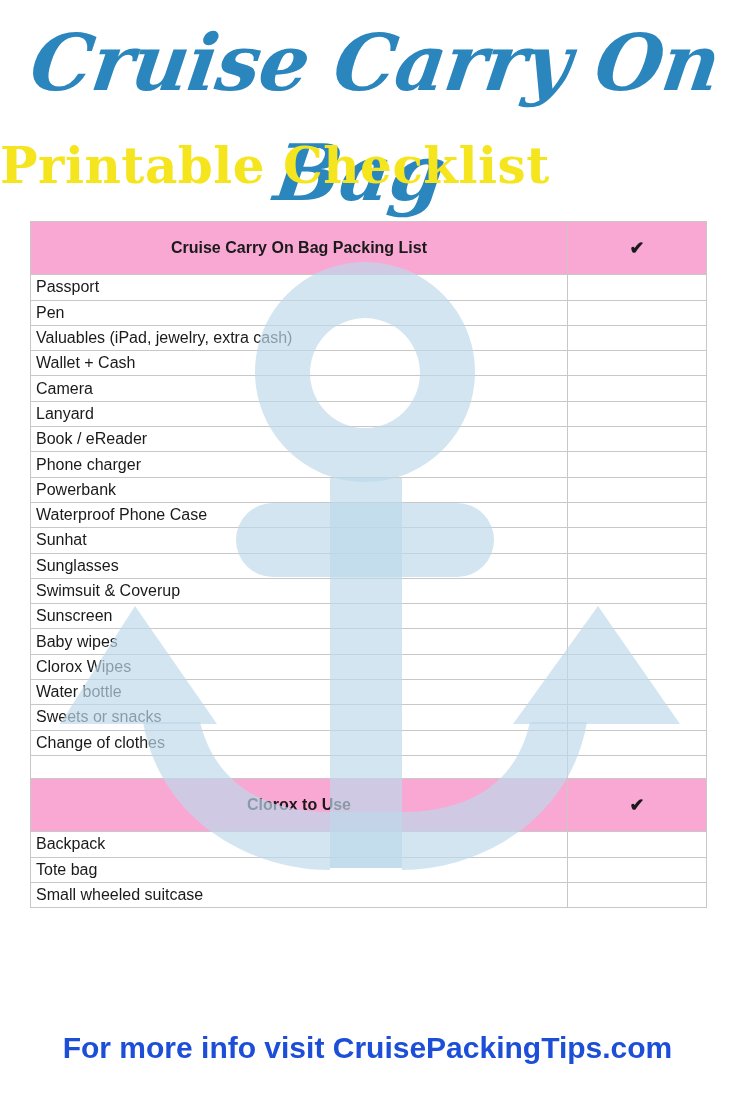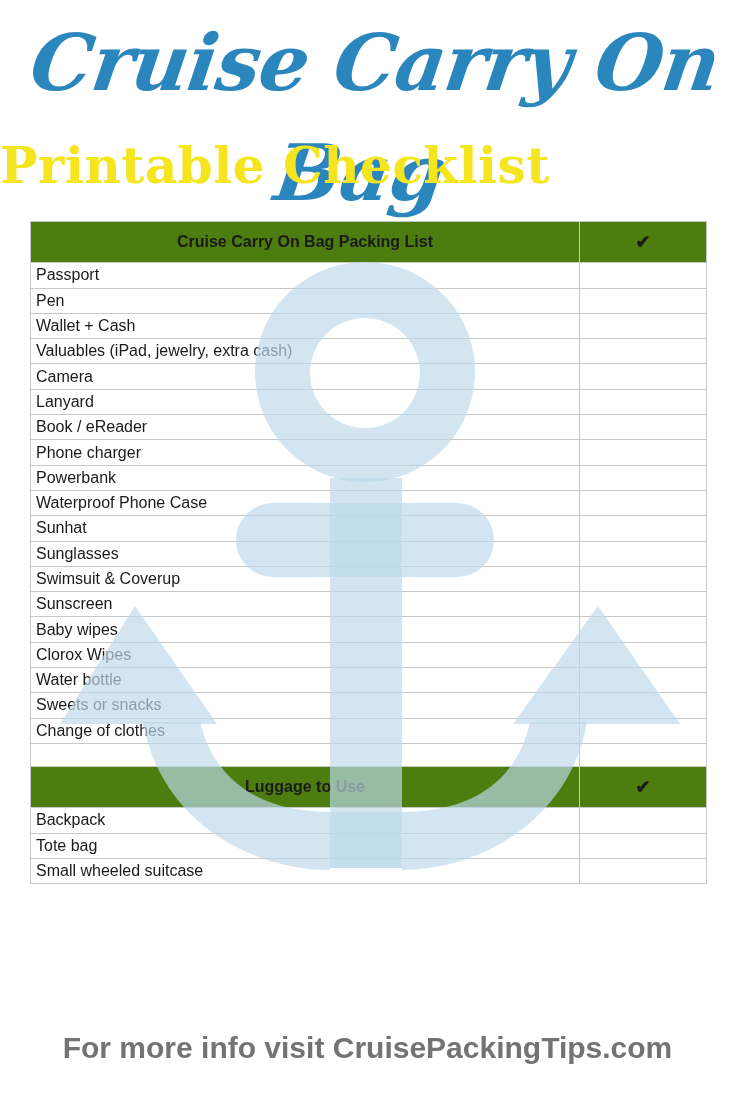--- a/index.html
+++ b/index.html
@@ -13,26 +13,26 @@
   .subtitle {
     position: absolute; left: 0; top: 136px; width: 735px; text-align: left;
     font-family: "DejaVu Serif", serif; font-weight: bold; font-size: 50px;
     color: #f5e51e; line-height: 60px; letter-spacing: 0.5px;
   }
   .anchor { position: absolute; left: 0; top: 0; width: 735px; height: 1102px; z-index: 2; pointer-events: none; }
   .table-wrap { position: absolute; left: 30px; top: 221px; width: 677px; z-index: 1; }
   table { border-collapse: collapse; width: 677px; table-layout: fixed; }
   td { border: 1px solid #c8c8c8; height: 24.3px; padding: 0 0 0 5px; font-size: 16px; color: #1a1a1a; white-space: nowrap; overflow: hidden; }
   td.check { width: 110px; padding: 0; text-align: center; }
-  tr.head td { background: #4d7c0f; font-weight: bold; text-align: center; padding: 8px; }
+  tr.head td { background: #f9a8d4; font-weight: bold; text-align: center; padding: 14px; }
   tr.head td.check { font-size: 18px; }
   tr.blank td { height: 22px; }
   .footer {
     position: absolute; left: 0; top: 1028px; width: 735px; text-align: center;
-    font-weight: bold; font-size: 30px; color: #737373; line-height: 40px;
+    font-weight: bold; font-size: 30px; color: #1d4ed8; line-height: 40px;
   }
 </style>
 </head>
 <body>
 
 <div class="title">Cruise Carry On Bag</div>
 <div class="subtitle">Printable Checklist</div>
 
 <div class="table-wrap">
   <table>
@@ -43,25 +43,25 @@
       </tr>
     <tr>
           <td>Passport</td>
           <td class="check"></td>
         </tr>
         <tr>
           <td>Pen</td>
           <td class="check"></td>
         </tr>
         <tr>
-          <td>Wallet + Cash</td>
+          <td>Valuables (iPad, jewelry, extra cash)</td>
           <td class="check"></td>
         </tr>
         <tr>
-          <td>Valuables (iPad, jewelry, extra cash)</td>
+          <td>Wallet + Cash</td>
           <td class="check"></td>
         </tr>
         <tr>
           <td>Camera</td>
           <td class="check"></td>
         </tr>
         <tr>
           <td>Lanyard</td>
           <td class="check"></td>
         </tr>
@@ -115,21 +115,21 @@
         </tr>
         <tr>
           <td>Change of clothes</td>
           <td class="check"></td>
         </tr>
         <tr class="blank">
           <td></td>
           <td class="check"></td>
         </tr>
         <tr class="head">
-          <td>Luggage to Use</td>
+          <td>Clorox to Use</td>
           <td class="check">✔</td>
         </tr>
         <tr>
           <td>Backpack</td>
           <td class="check"></td>
         </tr>
         <tr>
           <td>Tote bag</td>
           <td class="check"></td>
         </tr>

